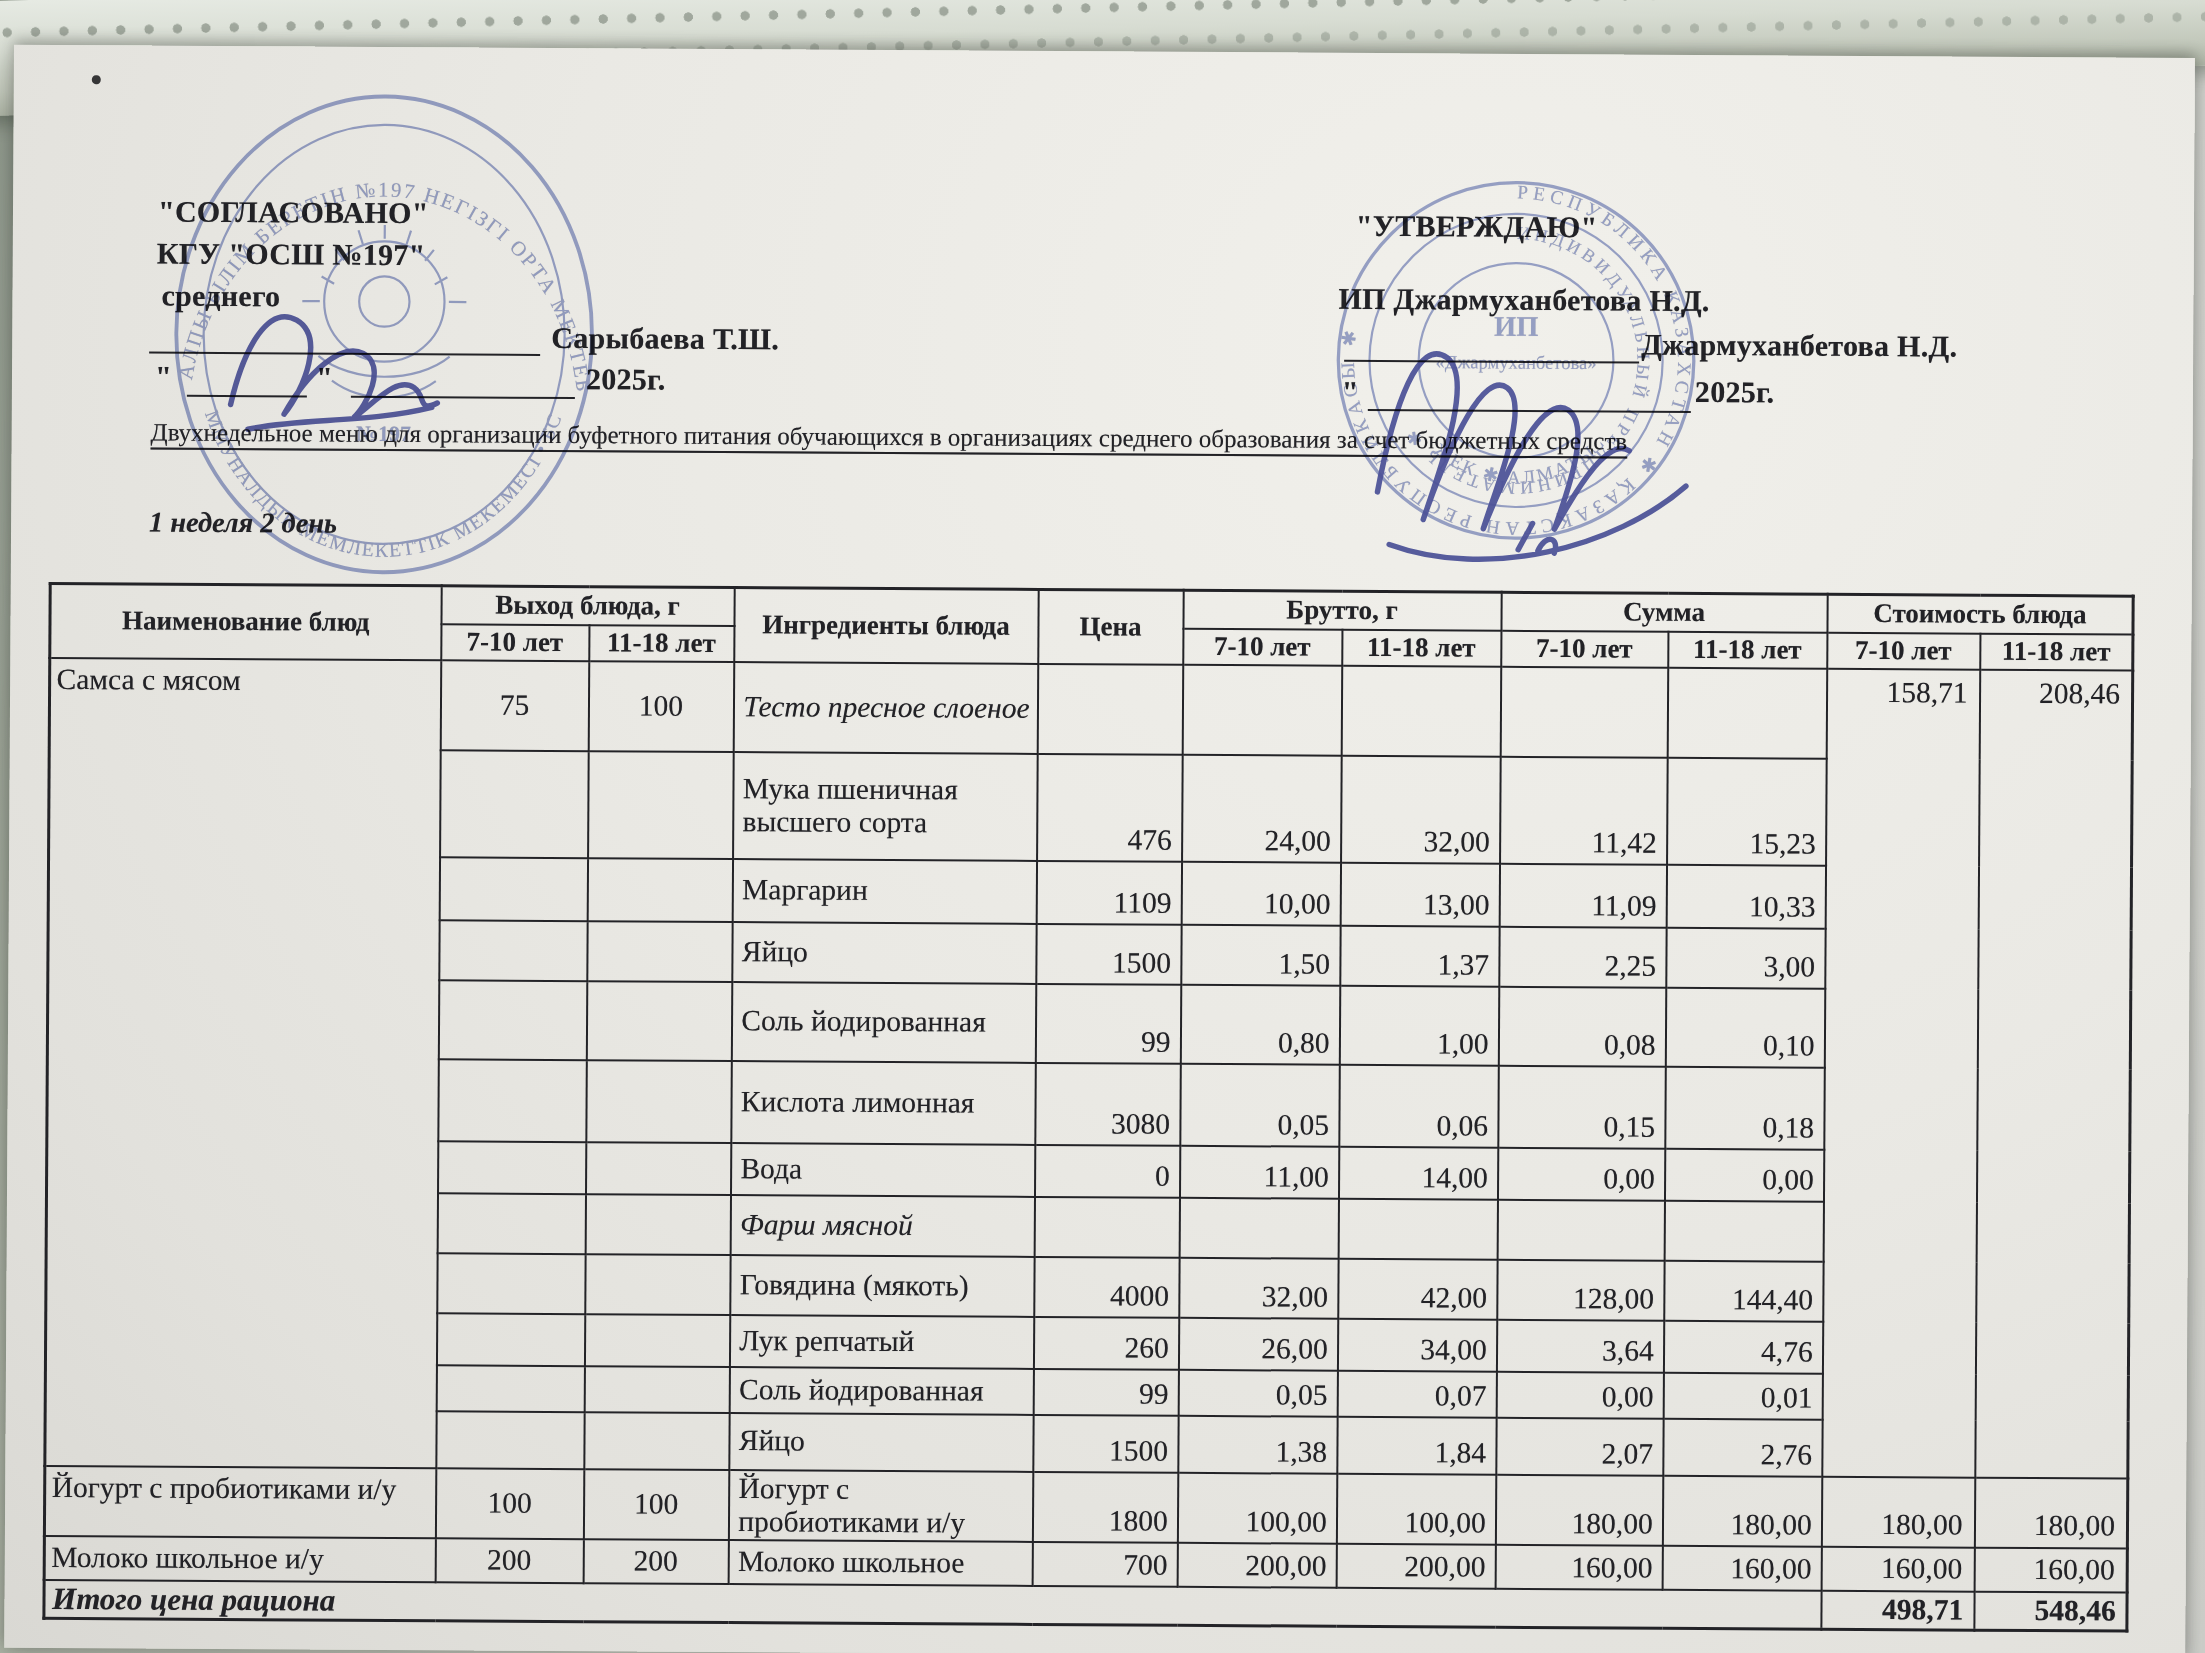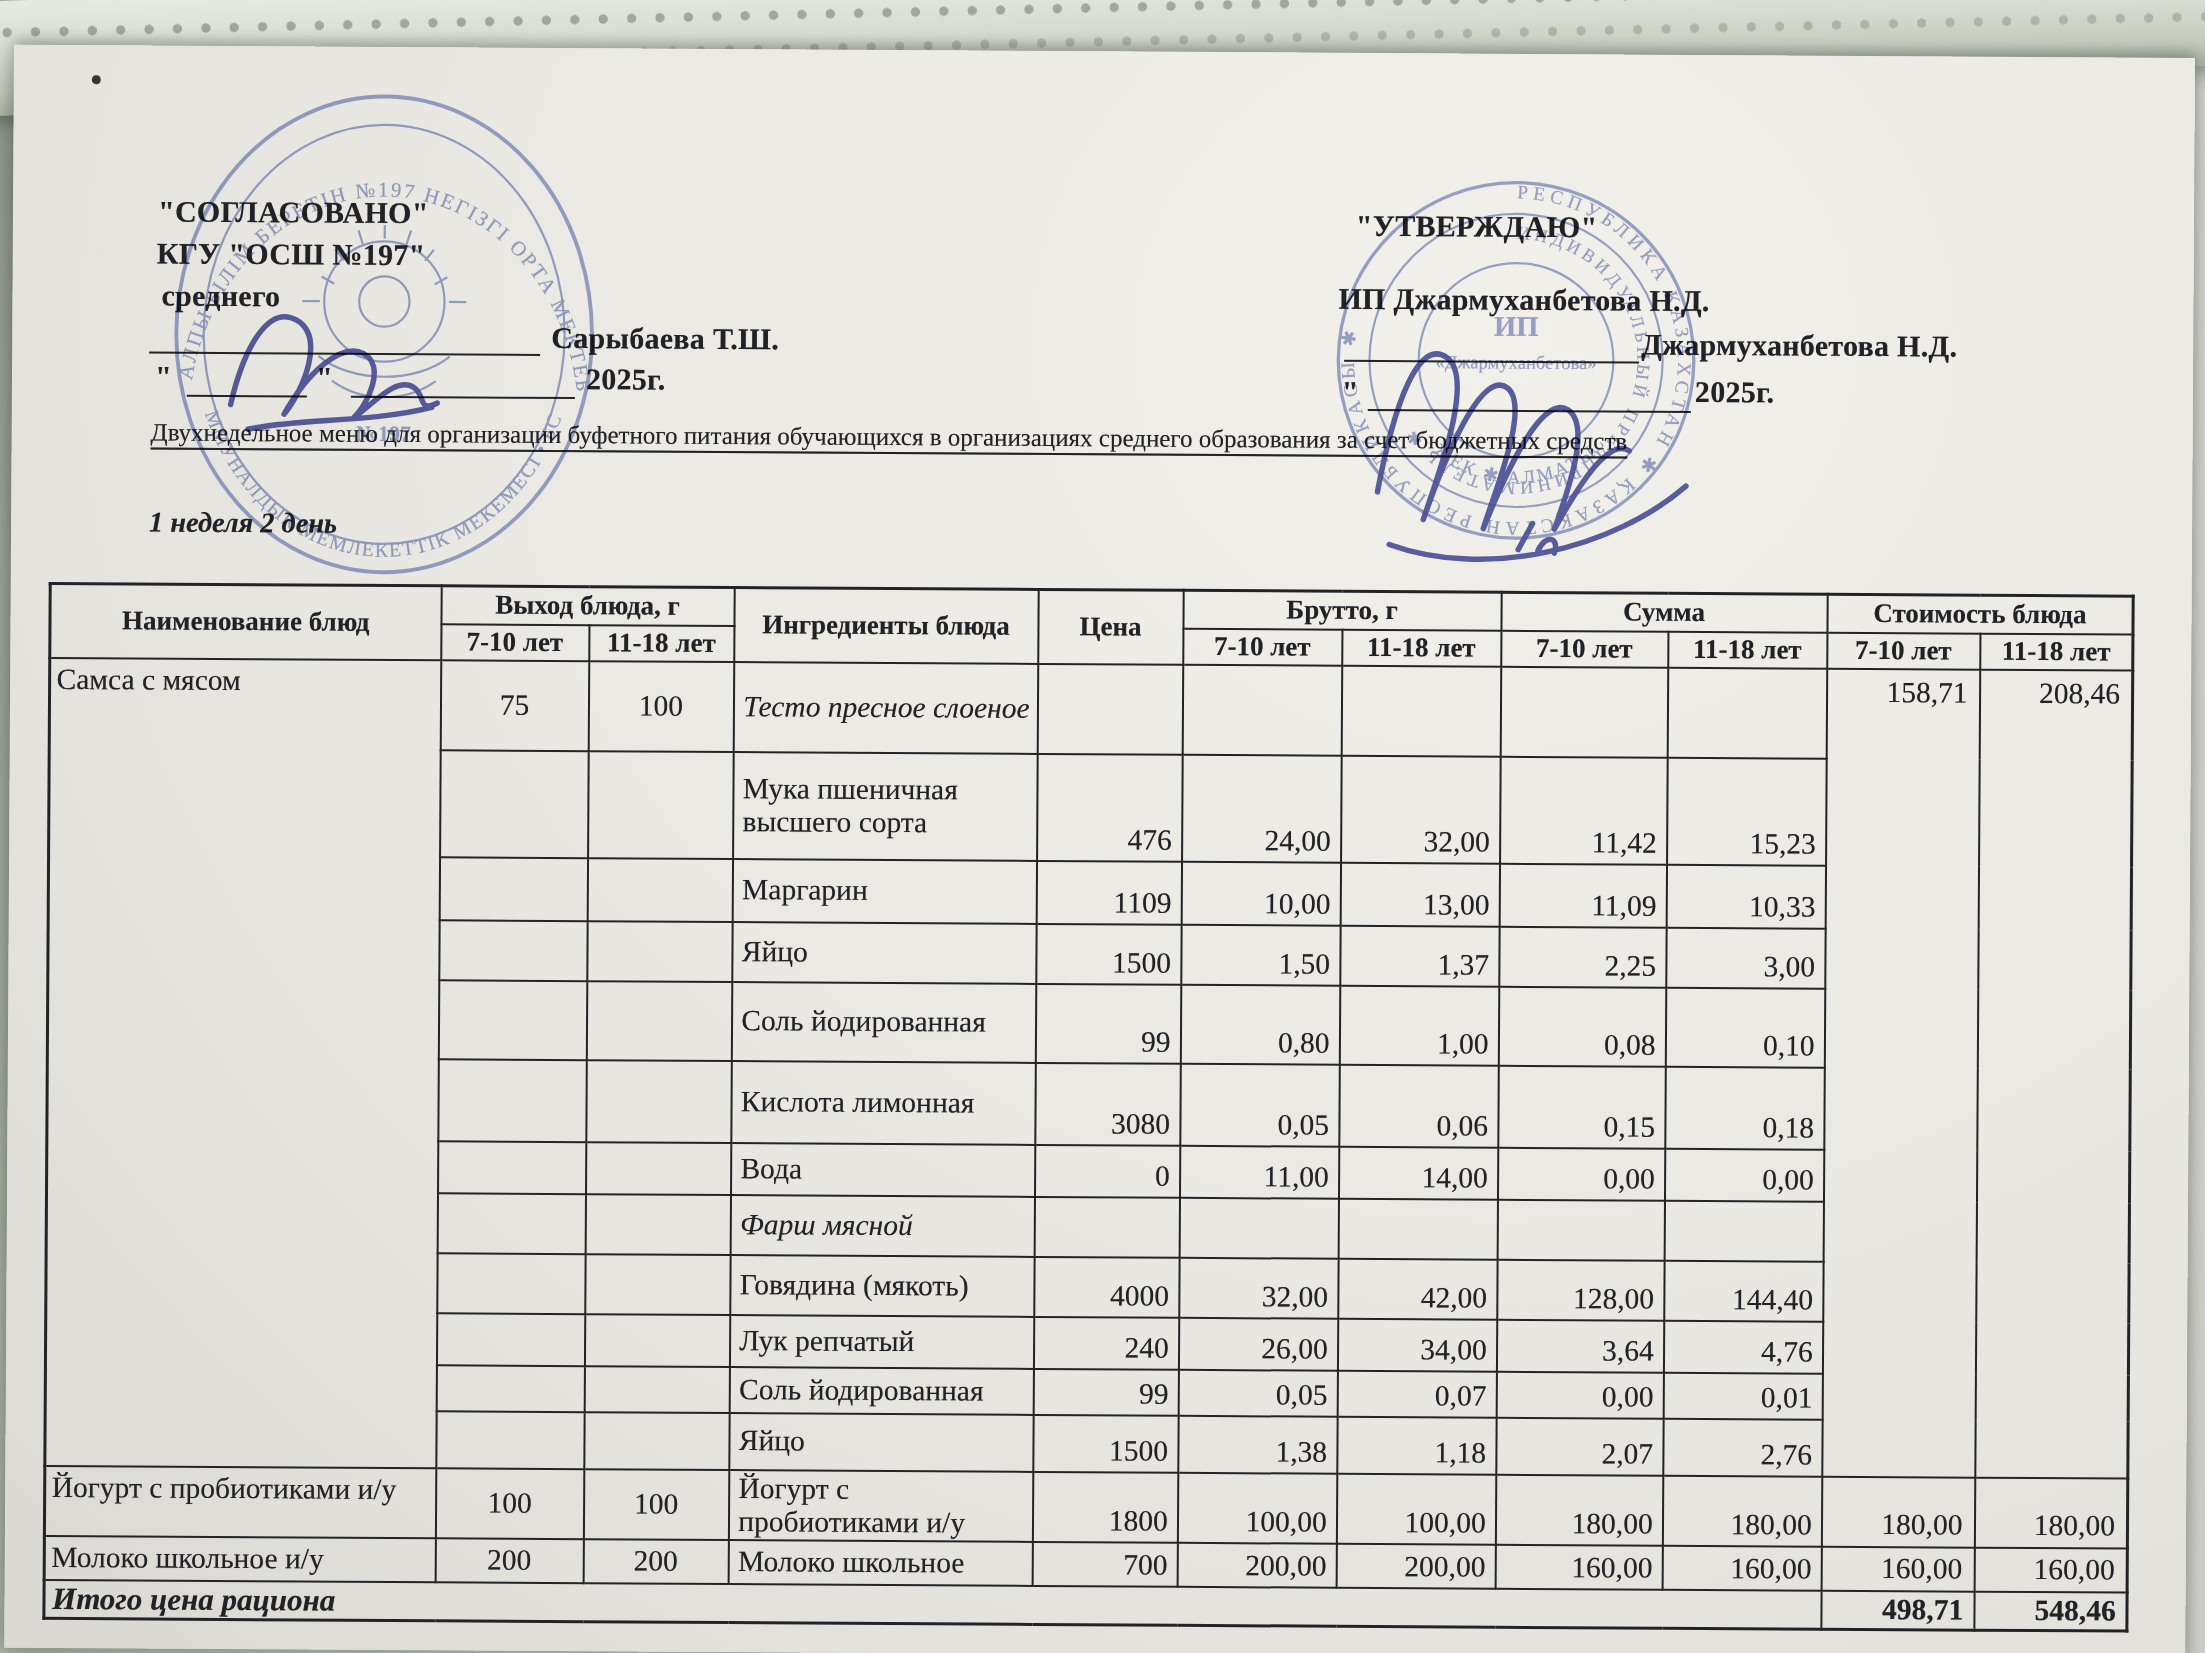--- a/index.html
+++ b/index.html
@@ -207,21 +207,21 @@
         <td class="num">4000</td>
         <td class="num">32,00</td>
         <td class="num">42,00</td>
         <td class="num">128,00</td>
         <td class="num">144,40</td>
       </tr>
       <tr style="height:52px;">
         <td class="yield"></td>
         <td class="yield"></td>
         <td class="ing">Лук репчатый</td>
-        <td class="num">240</td>
+        <td class="num">260</td>
         <td class="num">26,00</td>
         <td class="num">34,00</td>
         <td class="num">3,64</td>
         <td class="num">4,76</td>
       </tr>
       <tr style="height:46px;">
         <td class="yield"></td>
         <td class="yield"></td>
         <td class="ing">Соль йодированная</td>
         <td class="num">99</td>
@@ -229,21 +229,21 @@
         <td class="num">0,07</td>
         <td class="num">0,00</td>
         <td class="num">0,01</td>
       </tr>
       <tr style="height:57px;">
         <td class="yield"></td>
         <td class="yield"></td>
         <td class="ing">Яйцо</td>
         <td class="num">1500</td>
         <td class="num">1,38</td>
-        <td class="num">1,18</td>
+        <td class="num">1,84</td>
         <td class="num">2,07</td>
         <td class="num">2,76</td>
       </tr>
       <tr style="height:68px;">
         <td class="dish">Йогурт с пробиотиками и/у</td>
         <td class="yield">100</td>
         <td class="yield">100</td>
         <td class="ing">Йогурт с пробиотиками и/у</td>
         <td class="num">1800</td>
         <td class="num">100,00</td>

